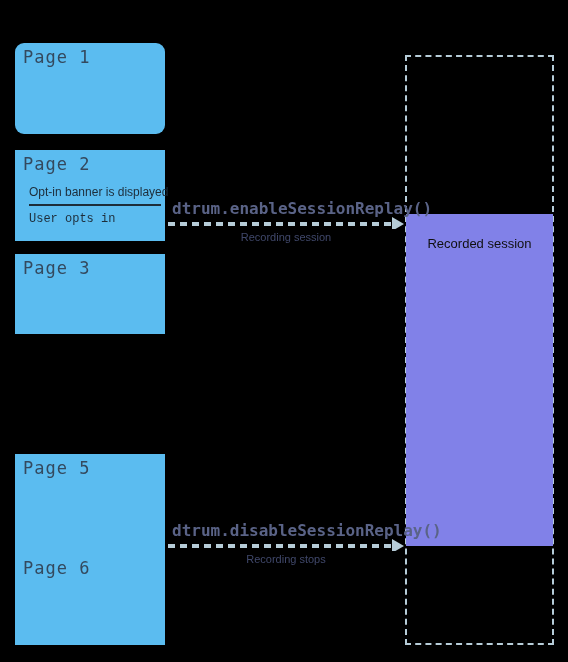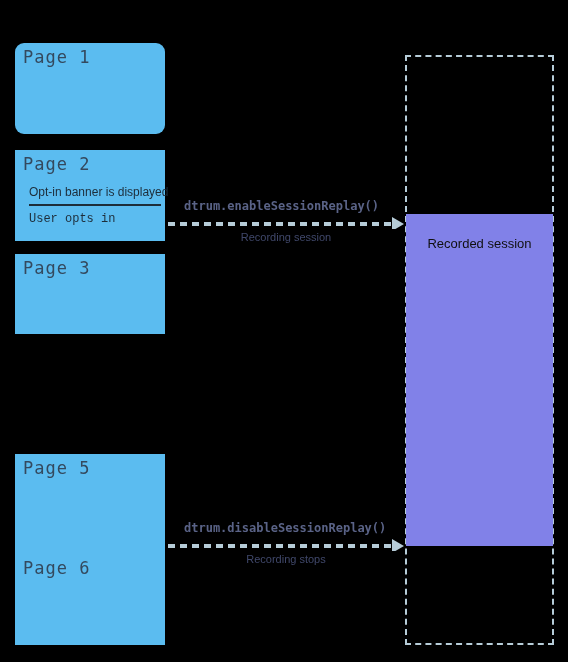--- a/index.html
+++ b/index.html
@@ -77,25 +77,24 @@
   .api-group {
     position: absolute;
     left: 168px;
     width: 236px;
   }
   .api-code {
     position: absolute;
     left: 4px;
     top: 0;
     font-family: "DejaVu Sans Mono", monospace;
-    font-size: 12px;
+    font-size: 16px;
     font-weight: bold;
     color: #5a6387;
     white-space: nowrap;
-    margin-left: 12px;
   }
   .api-arrow {
     position: absolute;
     left: 0;
     top: 18px;
     width: 236px;
     height: 12px;
   }
   .api-caption {
     position: absolute;

